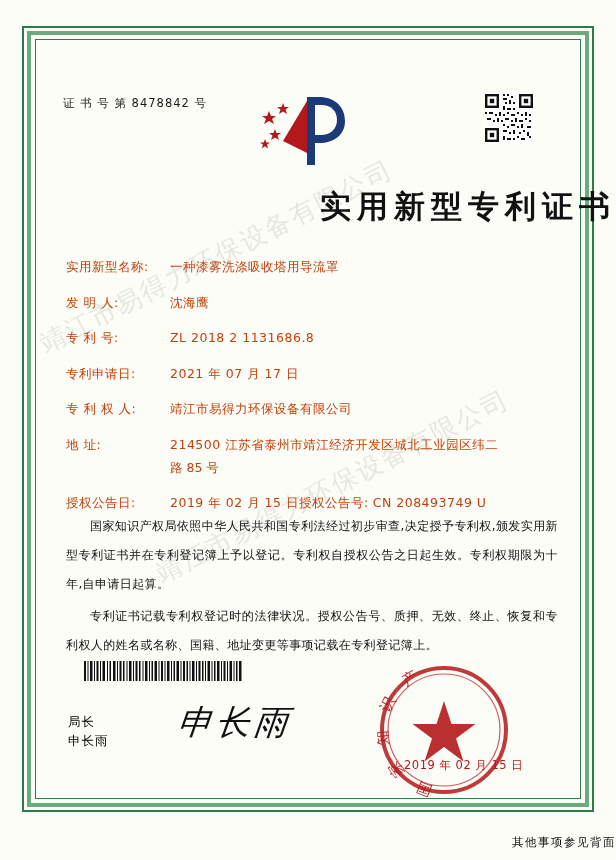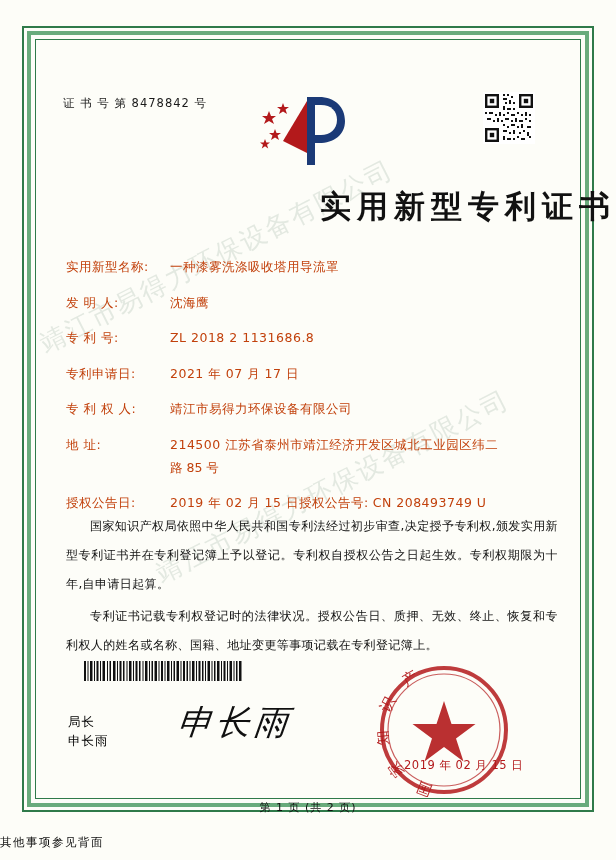--- a/index.html
+++ b/index.html
@@ -206,21 +206,21 @@
     width: 616px;
     text-align: center;
     font-size: 11px;
     color: #111;
     letter-spacing: 1px;
   }
   .footer-note {
     position: absolute;
     left: 0; top: 835px;
     width: 616px;
-    text-align: left;
+    text-align: right;
     font-size: 11.5px;
     color: #111;
     letter-spacing: 1.5px;
   }
 </style>
 </head>
 <body>
 
 <div id="page">
 
@@ -335,21 +335,21 @@
       <span class="flabel">地 址:</span><span class="fvalue">214500 江苏省泰州市靖江经济开发区城北工业园区纬二</span>
       <span class="addr-line2">路 85 号</span>
     </div>
     <div class="frow">
       <span class="flabel">授权公告日:</span><span class="fvalue">2019 年 02 月 15 日</span><span class="second-label">授权公告号:</span>&nbsp;<span class="fvalue">CN 208493749 U</span>
     </div>
   </div>
 
   <div class="body-text">
     <p>国家知识产权局依照中华人民共和国专利法经过初步审查,决定授予专利权,颁发实用新型专利证书并在专利登记簿上予以登记。专利权自授权公告之日起生效。专利权期限为十年,自申请日起算。</p>
-    <p>专利证书记载专利权登记时的法律状况。授权公告日、质押、无效、终止、恢复和专利权人的姓名或名称、国籍、地址变更等事项记载在专利登记簿上。</p>
+    <p>专利证书记载专利权登记时的法律状况。授权公告号、质押、无效、终止、恢复和专利权人的姓名或名称、国籍、地址变更等事项记载在专利登记簿上。</p>
   </div>
 
   <svg class="barcode" viewBox="0 0 158 20" preserveAspectRatio="none">
     <g fill="#111">
       <rect x="0" y="0" width="2" height="20"></rect>
         <rect x="3.5" y="0" width="1" height="20"></rect>
         <rect x="6" y="0" width="2.5" height="20"></rect>
       <rect x="10" y="0" width="1" height="20"></rect>
         <rect x="12.5" y="0" width="2" height="20"></rect>
         <rect x="16" y="0" width="1" height="20"></rect>
@@ -410,16 +410,15 @@
     <circle cx="67" cy="67" r="62" fill="none" stroke="#b3191b" stroke-width="4" opacity="0.85"></circle>
     <circle cx="67" cy="67" r="56" fill="none" stroke="#b3191b" stroke-width="1.2" opacity="0.7"></circle>
     <polygon points="67,38 74.5,61 98.5,61 79,75.5 86.5,98.5 67,84 47.5,98.5 55,75.5 35.5,61 59.5,61" fill="#b3191b" opacity="0.9"></polygon>
     <path id="sealArc" d="M 67 124 A 57 57 0 1 1 67 10" fill="none"></path>
     <text font-size="15" font-family="DejaVu Sans, Liberation Sans, sans-serif" fill="#b3191b" opacity="0.92" letter-spacing="6">
       <textPath href="#sealArc" startOffset="6%">国 家 知 识 产 权 局</textPath>
     </text>
   </svg>
   <div class="seal-date">2019 年 02 月 15 日</div>
 
-  <div class="page-no">第 1 页 (共 2 页)</div>
   <div class="footer-note">其他事项参见背面</div>
 
 </div>
 
 </body></html>

